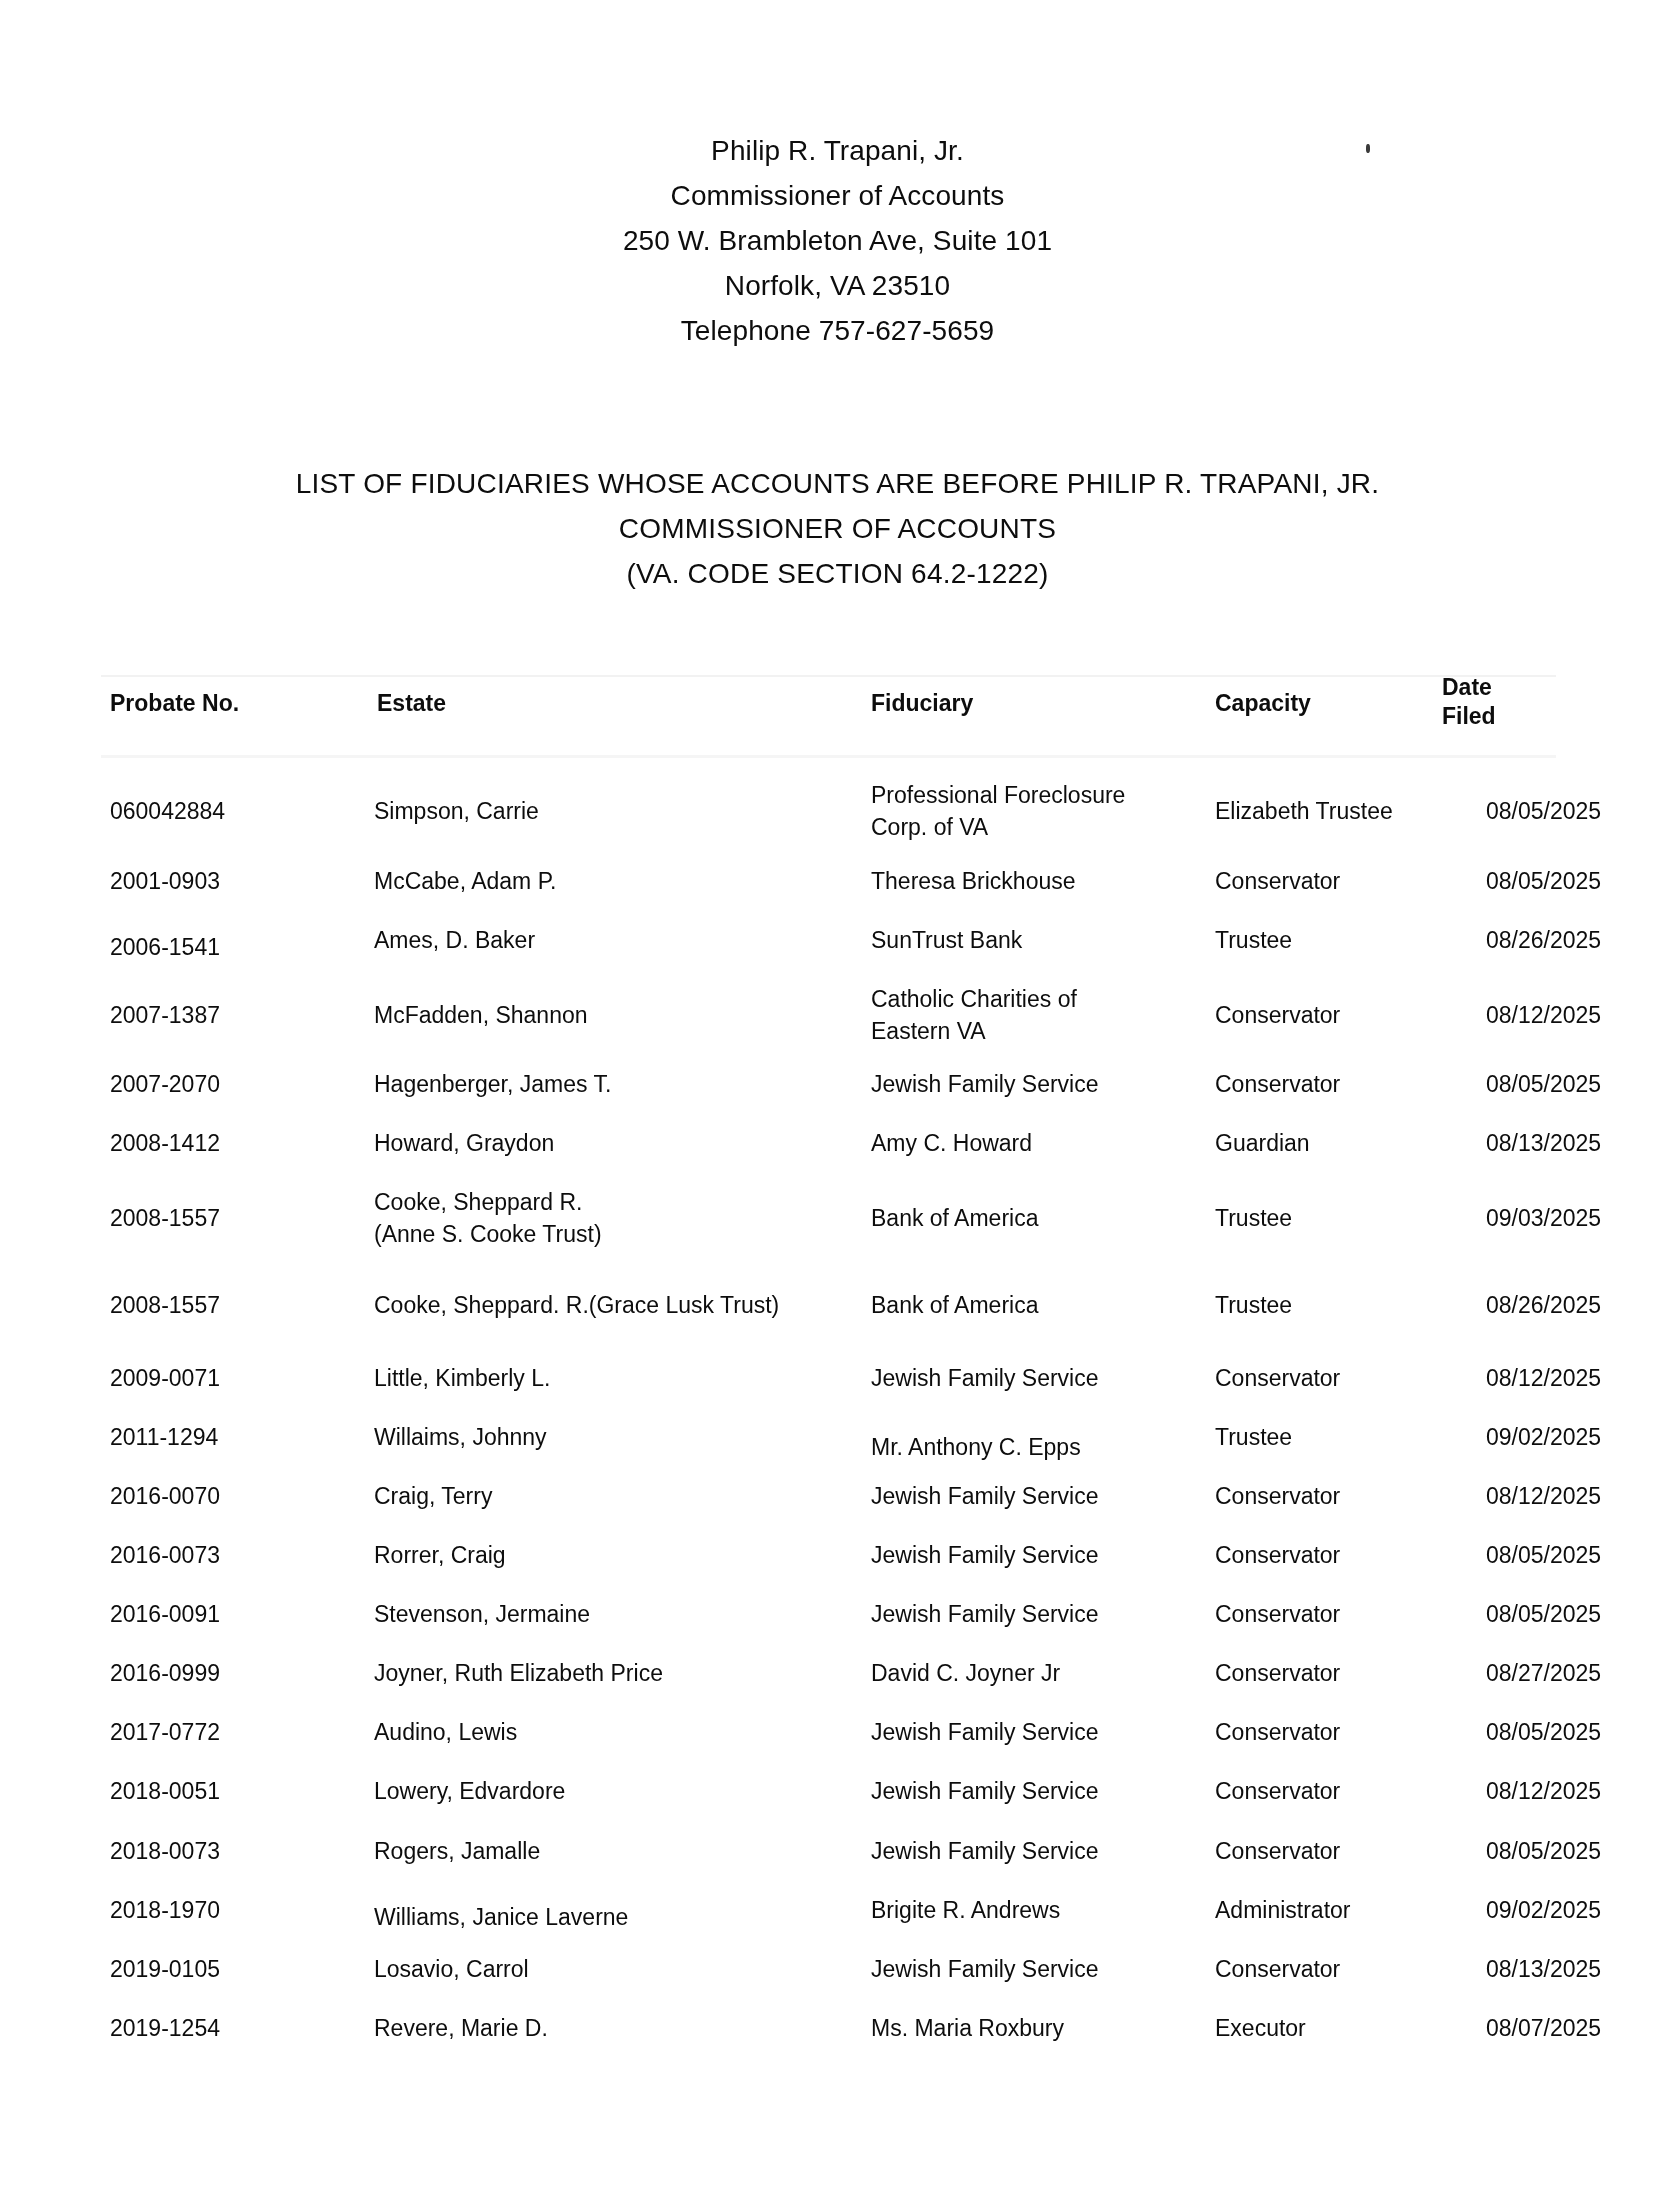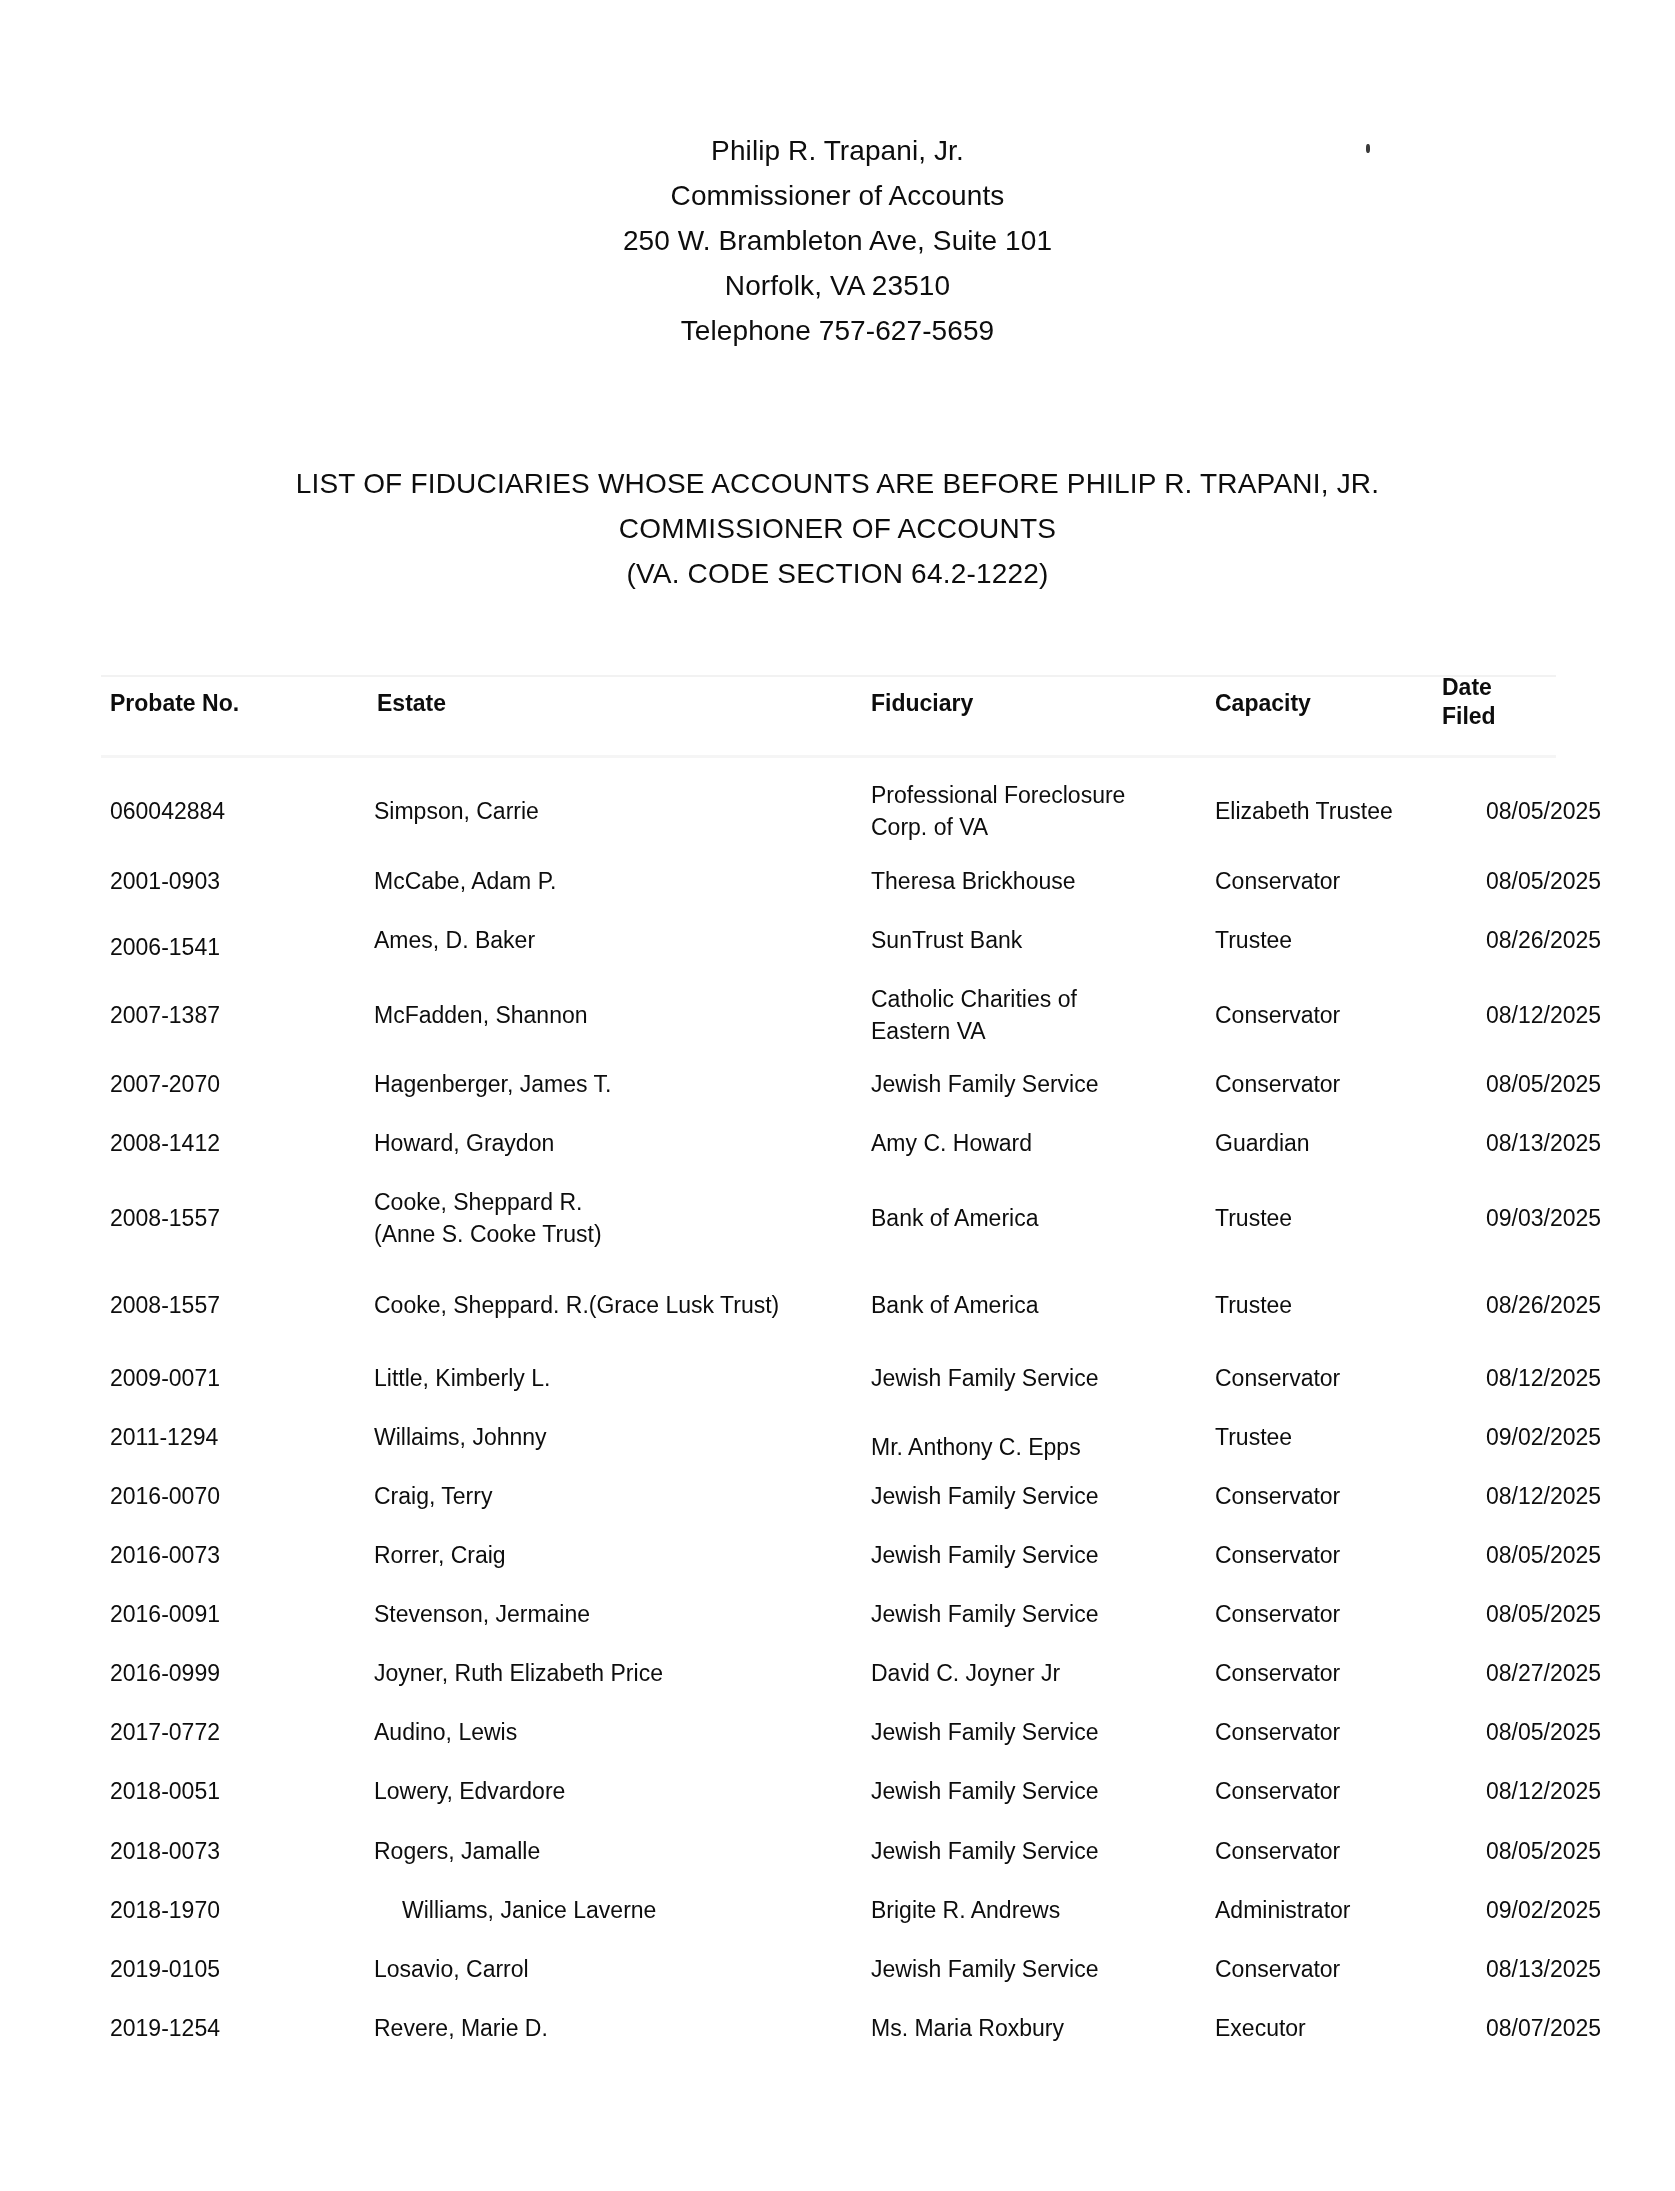--- a/index.html
+++ b/index.html
@@ -267,21 +267,21 @@
         </div>
         <div class="row" style="position: absolute; left: 0px; top: 1056px; height: 32px;">
           <div class="cell c-probate" style="top: 0px;">2018-0073</div>
           <div class="cell c-estate" style="top: 0px;">Rogers, Jamalle</div>
           <div class="cell c-fiduciary" style="top: 0px;">Jewish Family Service</div>
           <div class="cell c-capacity" style="top: 0px;">Conservator</div>
           <div class="cell c-date" style="top: 0px;">08/05/2025</div>
         </div>
         <div class="row" style="position: absolute; left: 0px; top: 1115px; height: 32px;">
           <div class="cell c-probate" style="top: 0px;">2018-1970</div>
-          <div class="cell c-estate" style="top: 0px; margin-left: 28px;">Williams, Janice Laverne</div>
+          <div class="cell c-estate" style="top: 7px;">Williams, Janice Laverne</div>
           <div class="cell c-fiduciary" style="top: 0px;">Brigite R. Andrews</div>
           <div class="cell c-capacity" style="top: 0px;">Administrator</div>
           <div class="cell c-date" style="top: 0px;">09/02/2025</div>
         </div>
         <div class="row" style="position: absolute; left: 0px; top: 1174px; height: 32px;">
           <div class="cell c-probate" style="top: 0px;">2019-0105</div>
           <div class="cell c-estate" style="top: 0px;">Losavio, Carrol</div>
           <div class="cell c-fiduciary" style="top: 0px;">Jewish Family Service</div>
           <div class="cell c-capacity" style="top: 0px;">Conservator</div>
           <div class="cell c-date" style="top: 0px;">08/13/2025</div>

